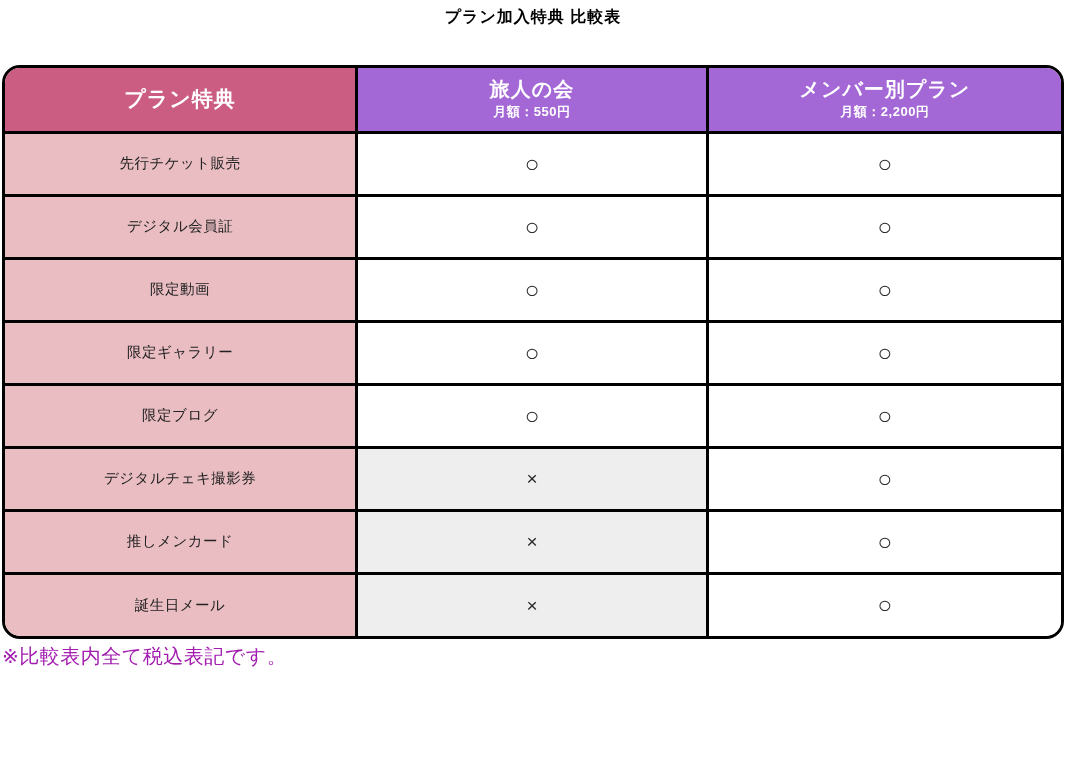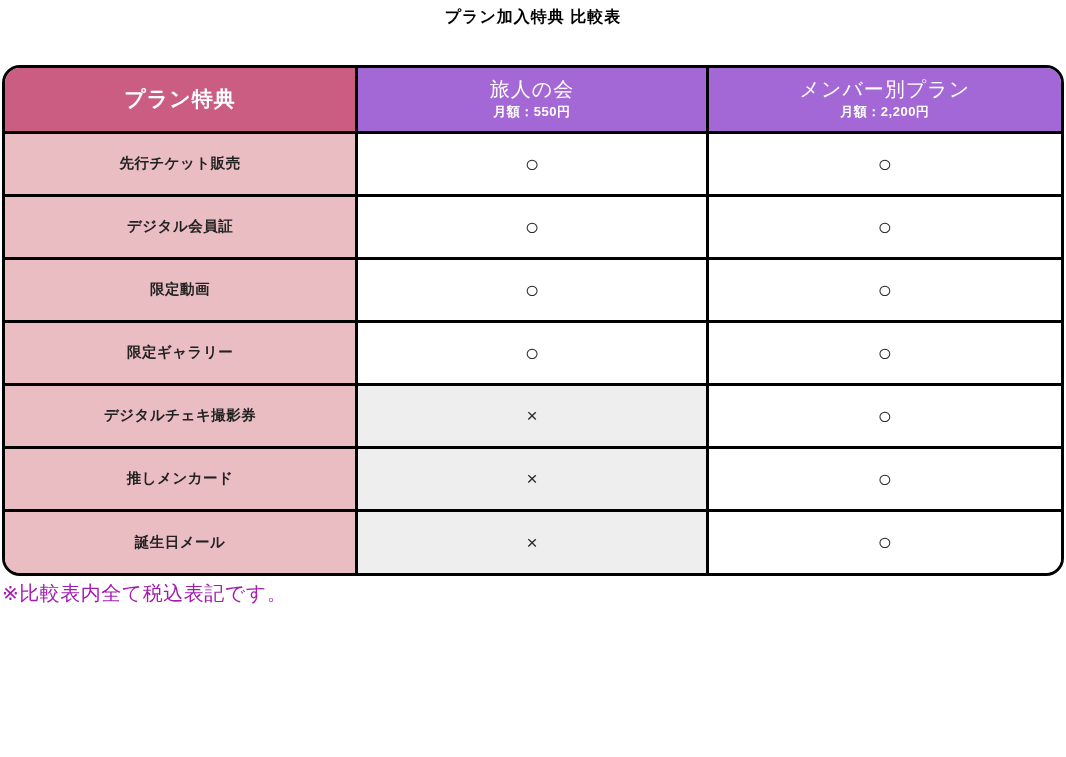--- a/index.html
+++ b/index.html
@@ -60,37 +60,37 @@
     font-weight:bold;
     letter-spacing:1px;
   }
   .plan-header{
     background:var(--plan-header-bg);
     color:var(--header-text);
   }
   .plan-name{
     display:block;
     font-size:20px;
-    font-weight:normal;
+    font-weight:bold;
     letter-spacing:1px;
     line-height:1.15;
   }
   .plan-price{
     display:block;
     font-size:13px;
     font-weight:bold;
     margin-top:2px;
     letter-spacing:0.5px;
   }
 
   .row-label{
     background:var(--row-label-bg);
     color:var(--label-text);
     font-size:14.5px;
-    font-weight:bold;
+    font-weight:normal;
     letter-spacing:0.5px;
   }
   td.mark{
     background:#ffffff;
     color:#2a2a2a;
     font-size:24px;
     font-weight:400;
     line-height:1;
   }
   td.mark.na{
@@ -143,20 +143,25 @@
       <td class="row-label">限定動画</td>
       <td class="mark">○</td>
       <td class="mark">○</td>
     </tr>
     <tr>
       <td class="row-label">限定ギャラリー</td>
       <td class="mark">○</td>
       <td class="mark">○</td>
     </tr>
     <tr>
+      <td class="row-label">限定ブログ</td>
+      <td class="mark">○</td>
+      <td class="mark">○</td>
+    </tr>
+    <tr>
       <td class="row-label">デジタルチェキ撮影券</td>
       <td class="mark na">×</td>
       <td class="mark">○</td>
     </tr>
     <tr>
       <td class="row-label">推しメンカード</td>
       <td class="mark na">×</td>
       <td class="mark">○</td>
     </tr>
     <tr>

